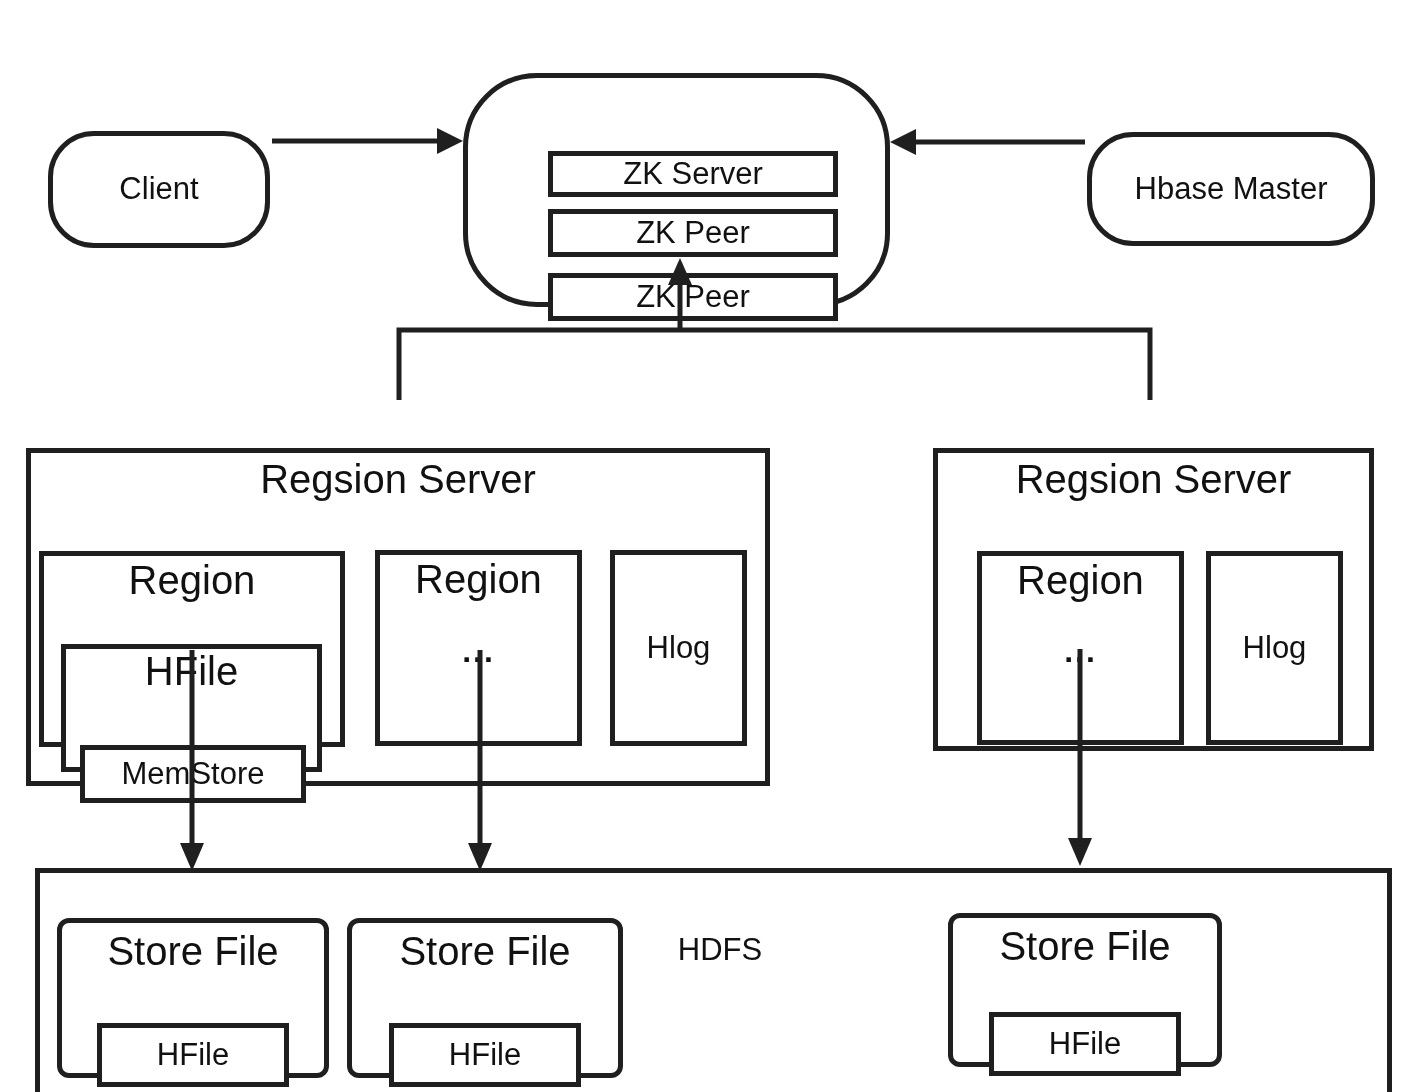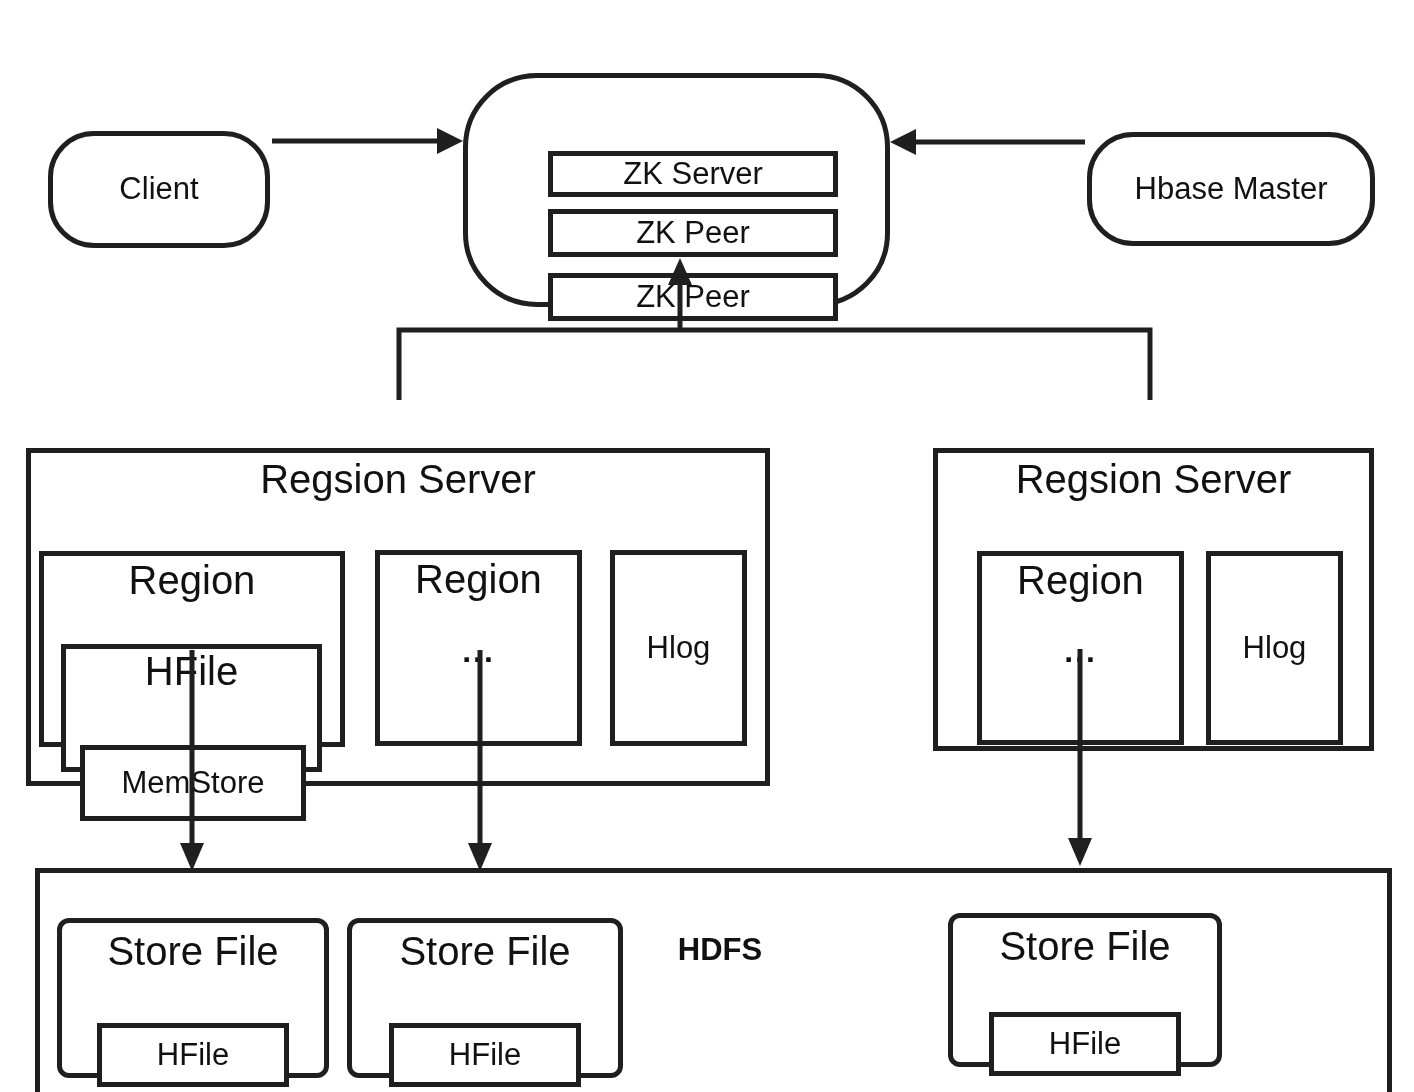--- a/index.html
+++ b/index.html
@@ -72,21 +72,21 @@
     <span class="lbl">Hbase Master</span>
   </div>
 
   <div class="box" style="left:26px;top:400px;width:744px;height:338px;">
     <div class="title" style="top:4px;">Regsion Server</div>
 
     <div class="box" style="left:8px;top:50px;width:306px;height:196px;">
       <div class="title" style="top:2px;">Region</div>
       <div class="box" style="left:17px;top:40px;width:261px;height:128px;">
         <div class="title" style="top:0px;">HFile</div>
-        <div class="box center" style="left:14px;top:48px;width:226px;height:76px;">
+        <div class="box center" style="left:14px;top:48px;width:226px;height:58px;">
           <span class="lbl">MemStore</span>
         </div>
       </div>
     </div>
 
     <div class="box" style="left:344px;top:49px;width:207px;height:196px;">
       <div class="title" style="top:2px;">Region</div>
       <div class="dots">...</div>
     </div>
 
@@ -103,21 +103,21 @@
       <div class="dots">...</div>
     </div>
 
     <div class="box center" style="left:268px;top:50px;width:137px;height:194px;">
       <span class="lbl">Hlog</span>
     </div>
   </div>
 
   <div class="box" style="left:35px;top:820px;width:1357px;height:258px;"></div>
 
-  <div class="lbl" style="position:absolute;left:650px;top:933px;width:140px;text-align:center;font-weight:bold;">HDFS</div>
+  <div class="lbl" style="position:absolute;left:650px;top:933px;width:140px;text-align:center;">HDFS</div>
 
   <div class="box sf" style="left:57px;top:870px;width:272px;height:160px;">
     <div class="title" style="top:6px;">Store File</div>
     <div class="box center" style="left:50%;transform:translateX(-50%);top:52px;width:192px;height:64px;">
       <span class="lbl">HFile</span>
     </div>
   </div>
 
   <div class="box sf" style="left:347px;top:870px;width:276px;height:160px;">
     <div class="title" style="top:6px;">Store File</div>

